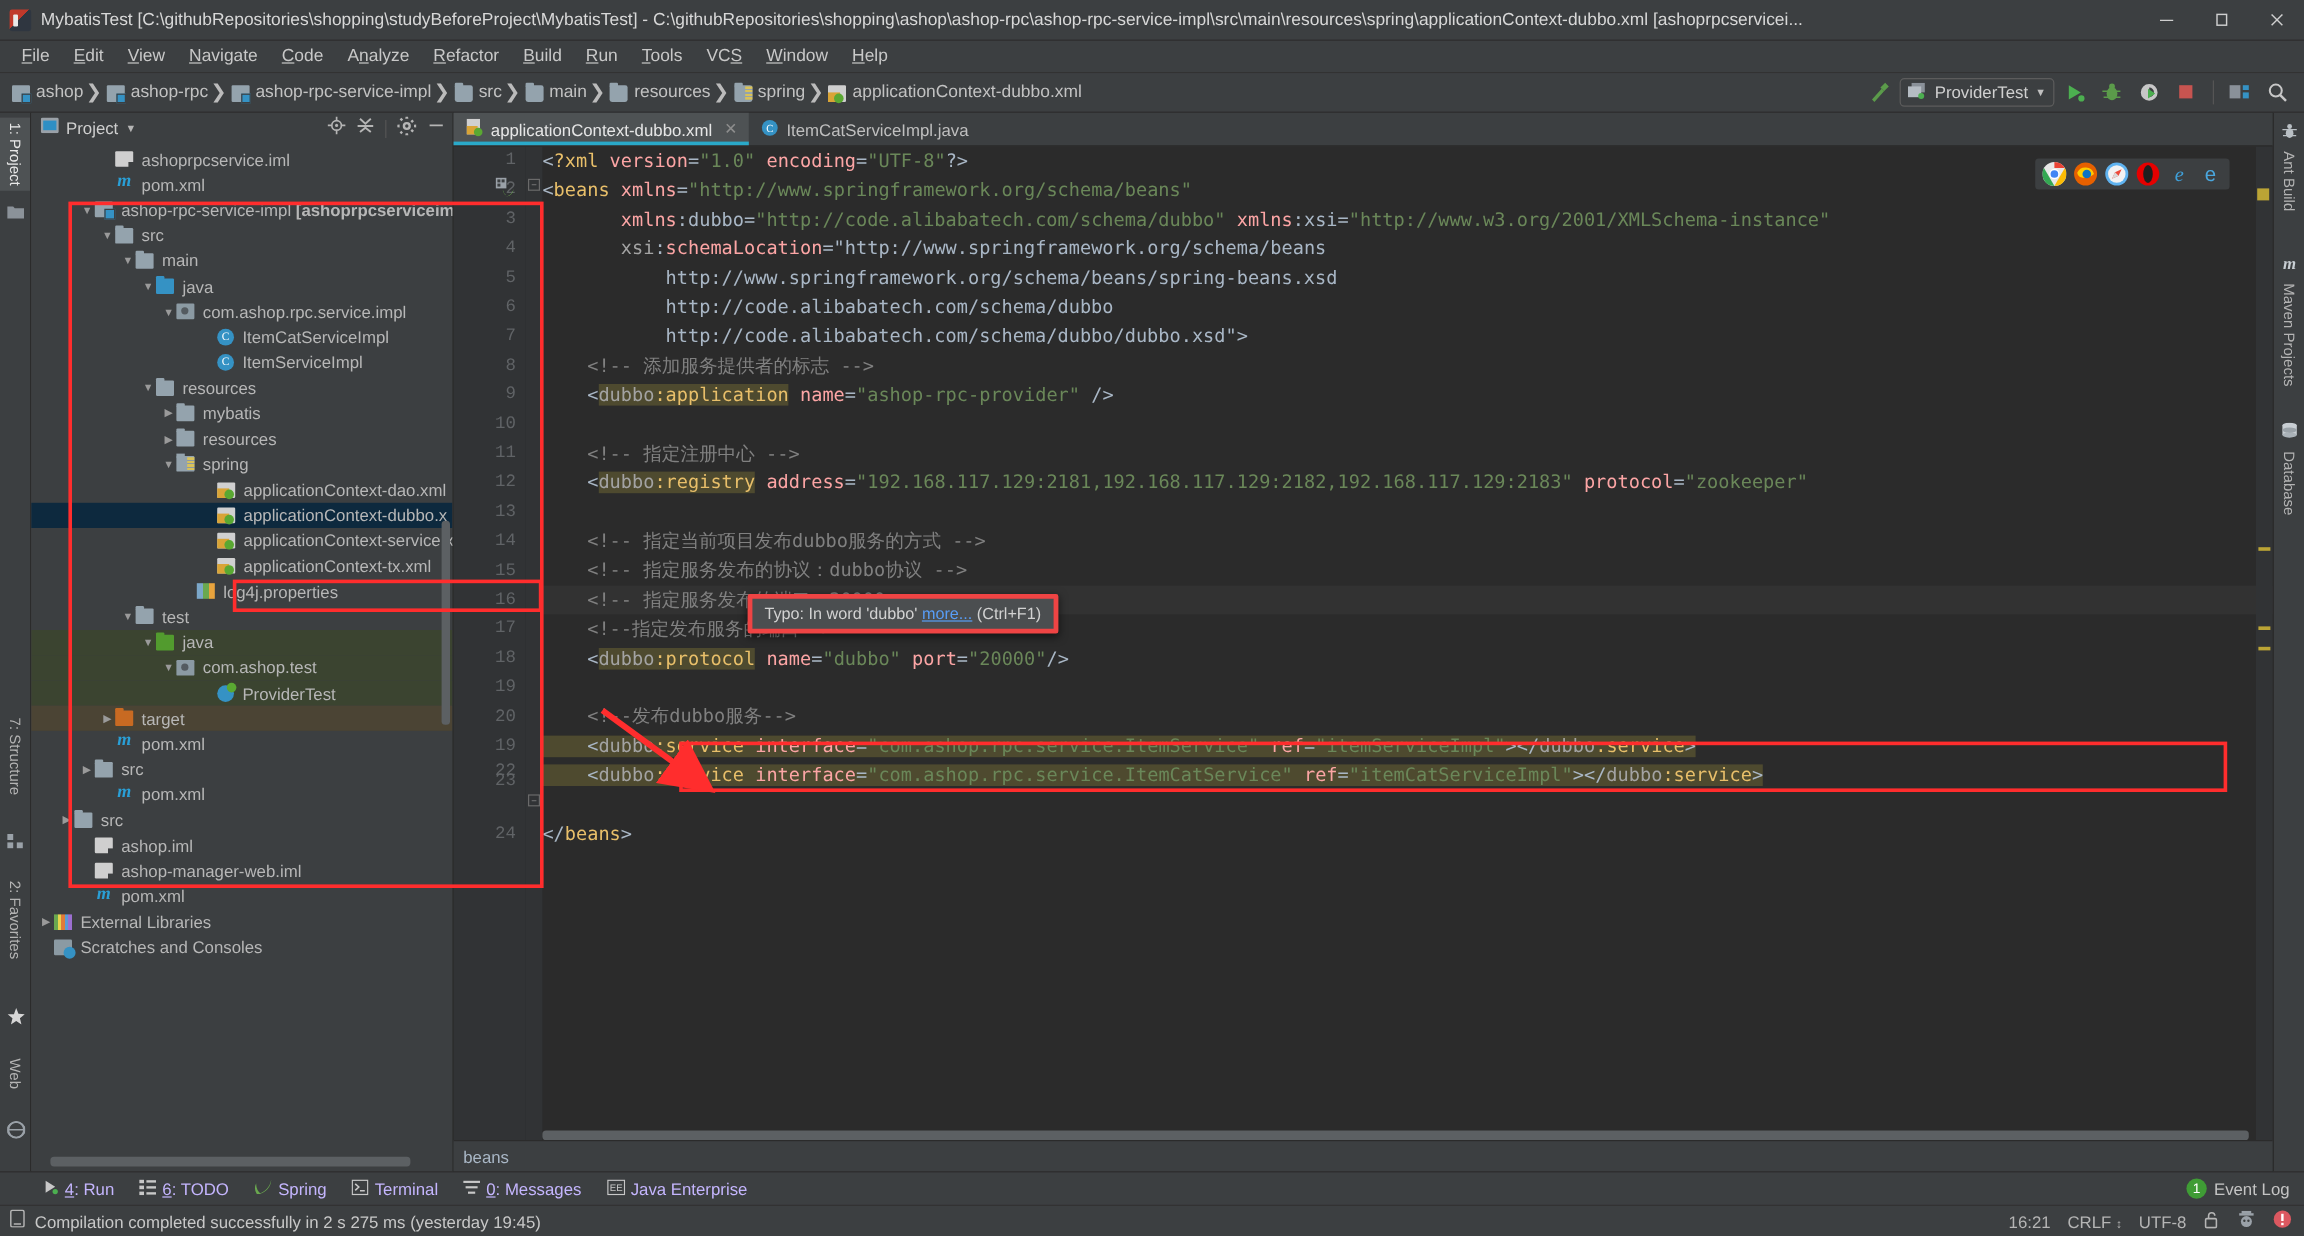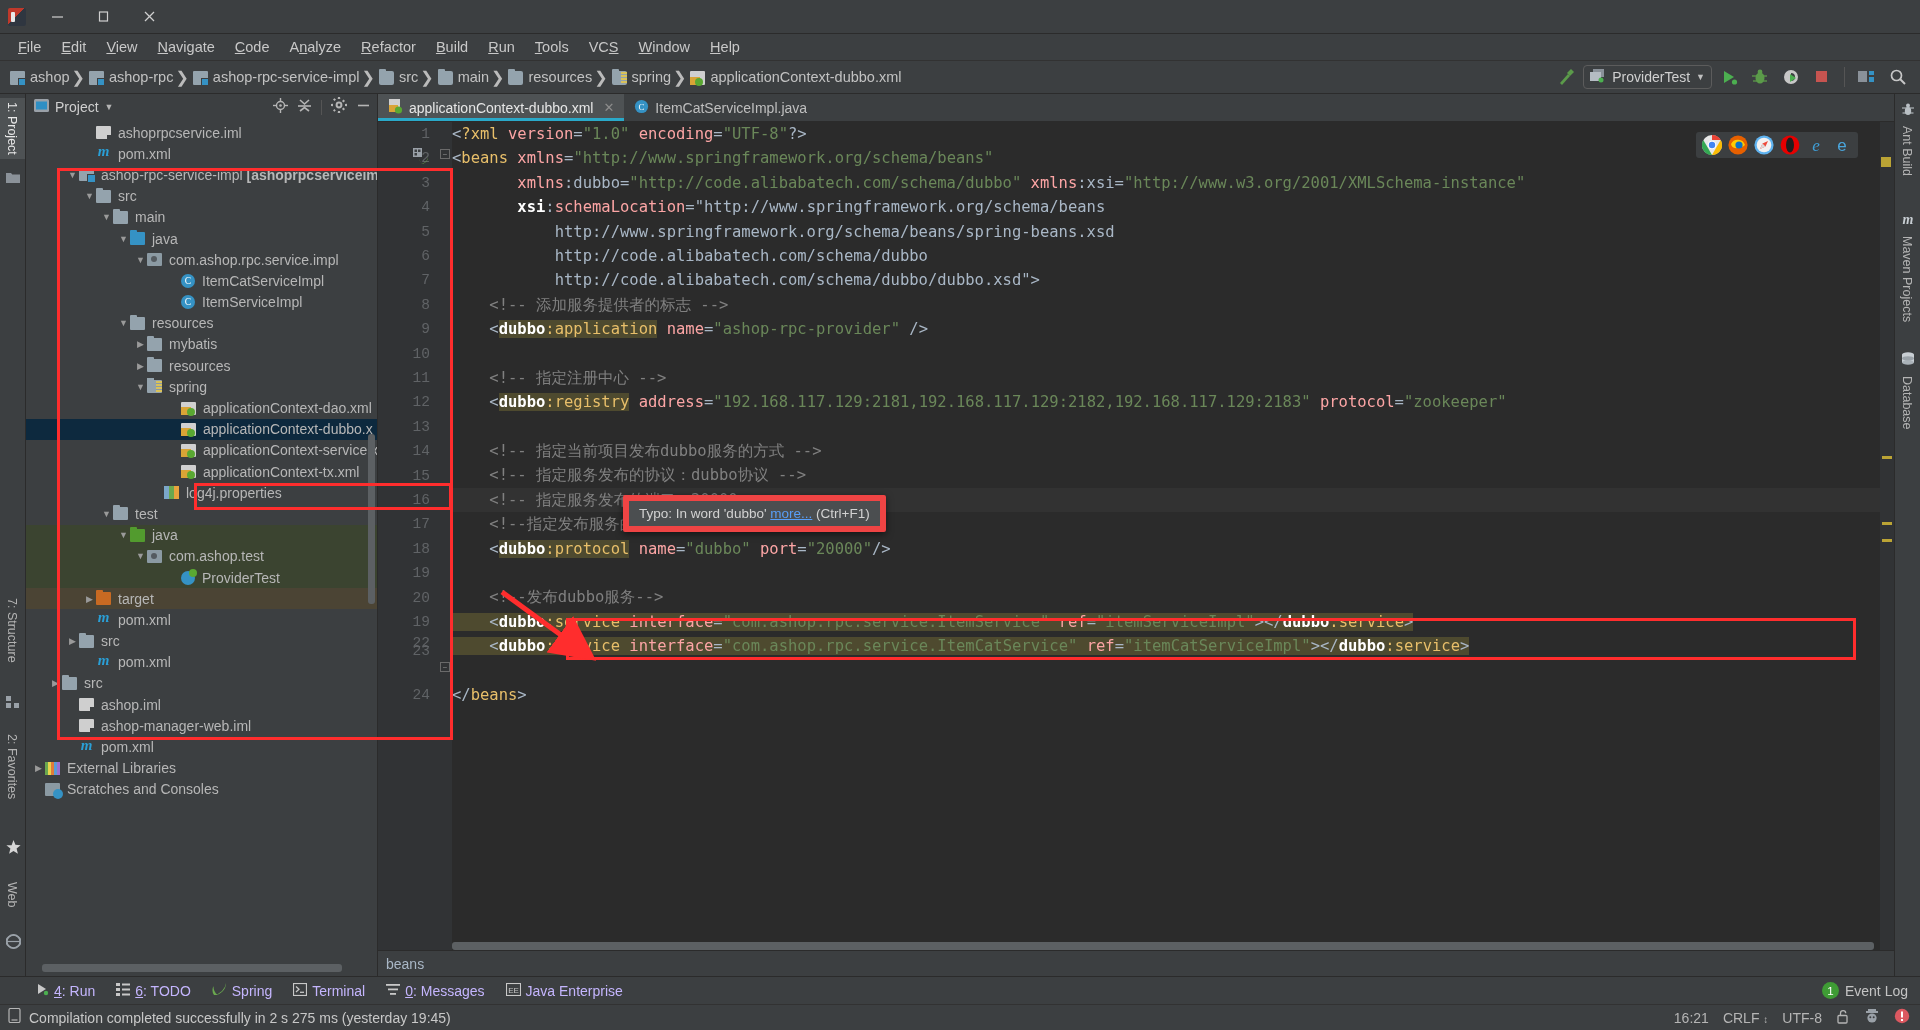--- a/index.html
+++ b/index.html
@@ -130,25 +130,25 @@
   .tab .x{ color:#8d8d8d; font-size:13px; margin-left:4px;}
 
   .editor{ flex:1 1 auto; position:relative; background:#2b2b2b; overflow:hidden;}
   .gutter{ position:absolute;left:0;top:0;bottom:0;width:60px;background:#313335;}
   .gutter-num{ position:absolute; right:8px; font-size:14.5px; color:#606366; font-family:"Liberation Mono", monospace;}
   .fold-col{position:absolute;left:0;top:0;bottom:0;width:14px;left:60px;background:#313335;}
   .code{ position:absolute; left:74px; top:0; right:0; bottom:0;
          font-family:"DejaVu Sans Mono", monospace; font-size:15.5px; line-height:24.4px; white-space:pre; color:#a9b7c6;}
   .ln{ height:24.4px; }
   .ln.hl{ background:#323232; }
-  .cm{color:#808080;} .tag{color:#e8bf6a;} .tagns{color:#ffffff;font-weight:bold;} .attr{color:#fca5a5;}
+  .cm{color:#808080;} .tag{color:#e8bf6a;} .tagns{color:#a3a3a3;} .attr{color:#fca5a5;}
   .str{color:#6a8759;} .punc{color:#a9b7c6;} .hlbg{background:#4e4a2f;text-align:center;}
 
   .tooltip{
-    position:absolute; background:#4b4e50; border:6px solid #ef4444; color:#d2d2d2;
+    position:absolute; background:#4b4e50; border:4px solid #ef4444; color:#d2d2d2;
     font-size:13.5px; padding:5px 10px; border-radius:2px; box-shadow:0 2px 7px rgba(0,0,0,.55); z-index:25;
   }
   .tooltip a{color:#589df6;}
 
   .browsers{
     position:absolute; right:36px; top:10px; background:#3c3f41; border-radius:3px;
     padding:3px 6px; display:flex; gap:6px; align-items:center; z-index:24;
   }
   .bico{ width:20px;height:20px;border-radius:50%; display:block;}
 
@@ -175,20 +175,21 @@
   .status-msg{ font-size:14px;color:#c8c8c8;}
   .status-right{margin-left:auto;display:flex;align-items:center;gap:14px;padding-right:10px;font-size:14px;color:#b5b5b5;}
 </style>
 </head>
 <body>
 
 <div class="app">
 
   <div class="titlebar">
     <div class="tb-icon"></div>
+    <div class="tb-title">MybatisTest [C:\githubRepositories\shopping\studyBeforeProject\MybatisTest] - C:\githubRepositories\shopping\ashop\ashop-rpc\ashop-rpc-service-impl\src\main\resources\spring\applicationContext-dubbo.xml [ashoprpcservicei...</div>
     <div class="win-btns">
       <div class="win-btn">
         <svg width="13" height="13" viewBox="0 0 13 13">
             <line x1="1" y1="7" x2="12" y2="7" stroke="#cfcfcf" stroke-width="1.2"></line>
           </svg>
       </div>
       <div class="win-btn">
         <svg width="13" height="13" viewBox="0 0 13 13">
             <rect x="2.5" y="2" width="8" height="9" fill="none" stroke="#cfcfcf" stroke-width="1.2"></rect>
           </svg>

